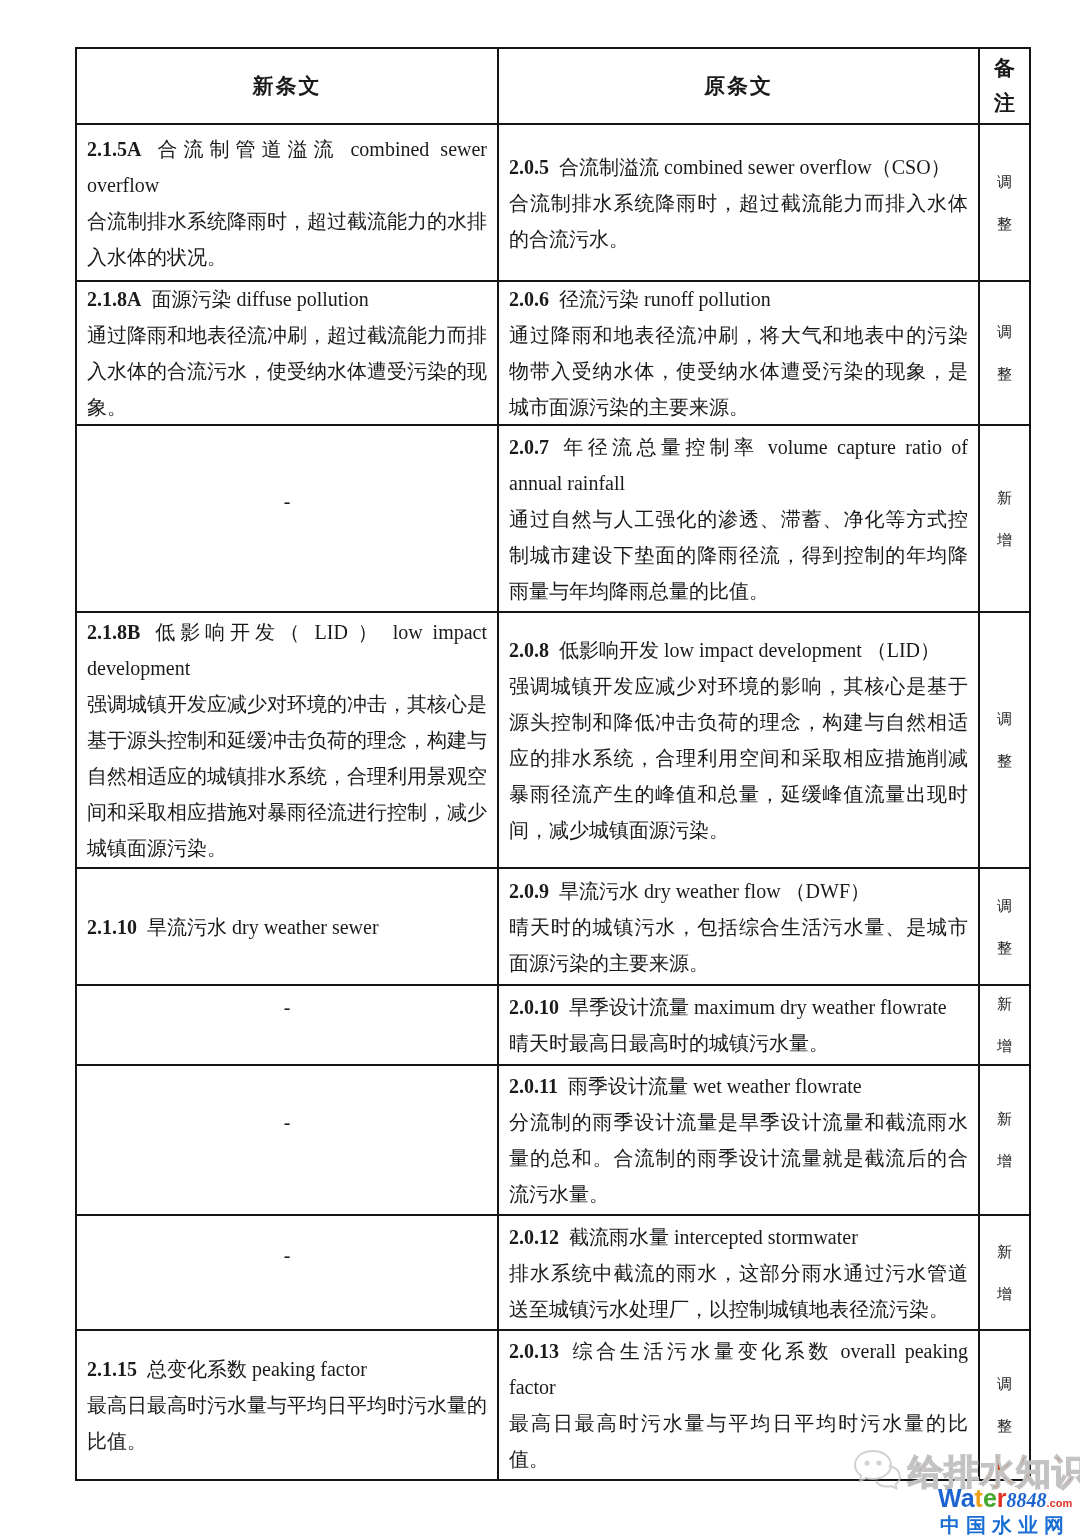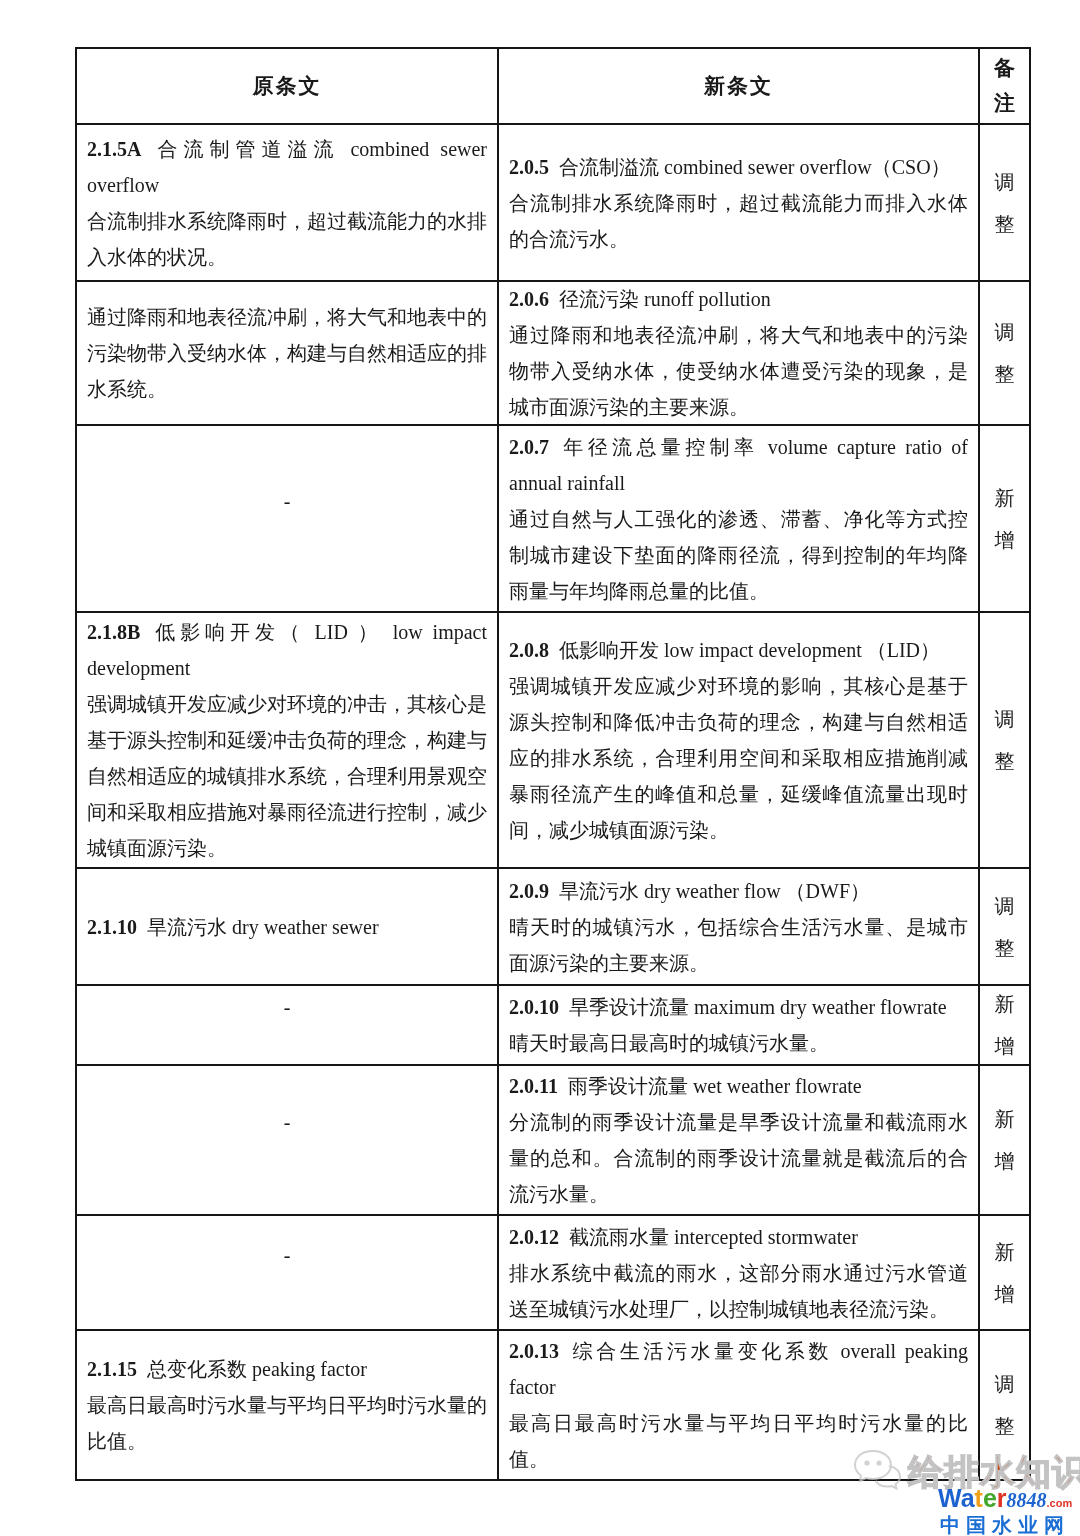--- a/index.html
+++ b/index.html
@@ -34,21 +34,21 @@
   p{margin:0;}
   .term,.def{
     font-size:20px;line-height:36px;text-align:justify;
   }
   .num{font-weight:bold;margin-right:10px;white-space:nowrap;}
   .dash{text-align:center;font-size:20px;line-height:20px;}
   .rem{
     padding:0;align-items:center;justify-content:center;display:flex;
   }
   .rem .vtxt{
-    width:1.25em;font-size:20px;line-height:42px;text-align:center;word-break:break-all;
+    width:1.25em;font-size:15px;line-height:42px;text-align:center;word-break:break-all;
   }
   
   .watermark{position:absolute;left:852px;top:1448px;width:228px;}
   .wm-row1{display:flex;align-items:center;}
   .wm-gray{
     font-size:35px;font-weight:bold;letter-spacing:1px;
     color:#c2410c;-webkit-text-stroke:1.3px #c3c3c3;
     white-space:nowrap;
   }
   .wm-icon{flex:0 0 auto;margin-right:4px;opacity:.75;}
@@ -65,45 +65,46 @@
     font-size:20px;font-weight:bold;color:#1b6ed4;letter-spacing:6px;white-space:nowrap;
     font-family:"Liberation Sans","DejaVu Sans",sans-serif;
   }
 </style>
 </head>
 <body>
 
 <div class="table">
 
   <div class="cell hcell">
+      <span>新条文</span>
+    </div>
+  <div class="cell hcell">
       <span>原条文</span>
-    </div>
-  <div class="cell hcell">
-      <span>新条文</span>
     </div>
   <div class="cell hcell last-col">
       <span class="vtxt">备注</span>
     </div>
 
   <div class="cell">
     <div class="dash"></div>
     <p class="term"><b class="num">2.1.5A</b><span>合流制管道溢流  combined sewer overflow</span></p>
     <p class="def">合流制排水系统降雨时，超过截流能力的水排入水体的状况。</p>
   </div>
   <div class="cell">
     <p class="term"><b class="num">2.0.5</b><span>合流制溢流 combined sewer overflow（CSO）</span></p>
     <p class="def">合流制排水系统降雨时，超过截流能力而排入水体的合流污水。</p>
   </div>
   <div class="cell rem last-col">
       <span class="vtxt">调整</span>
     </div>
 
   <div class="cell">
     <div class="dash"></div>
-    <p class="def">通过降雨和地表径流冲刷，将大气和地表中的污染物带入受纳水体，构建与自然相适应的排水系统。</p>
+    <p class="term"><b class="num">2.1.8A</b><span>面源污染  diffuse pollution</span></p>
+    <p class="def">通过降雨和地表径流冲刷，超过截流能力而排入水体的合流污水，使受纳水体遭受污染的现象。</p>
   </div>
   <div class="cell">
     <p class="term"><b class="num">2.0.6</b><span>径流污染 runoff pollution</span></p>
     <p class="def">通过降雨和地表径流冲刷，将大气和地表中的污染物带入受纳水体，使受纳水体遭受污染的现象，是城市面源污染的主要来源。</p>
   </div>
   <div class="cell rem last-col">
       <span class="vtxt">调整</span>
     </div>
 
   <div class="cell">

